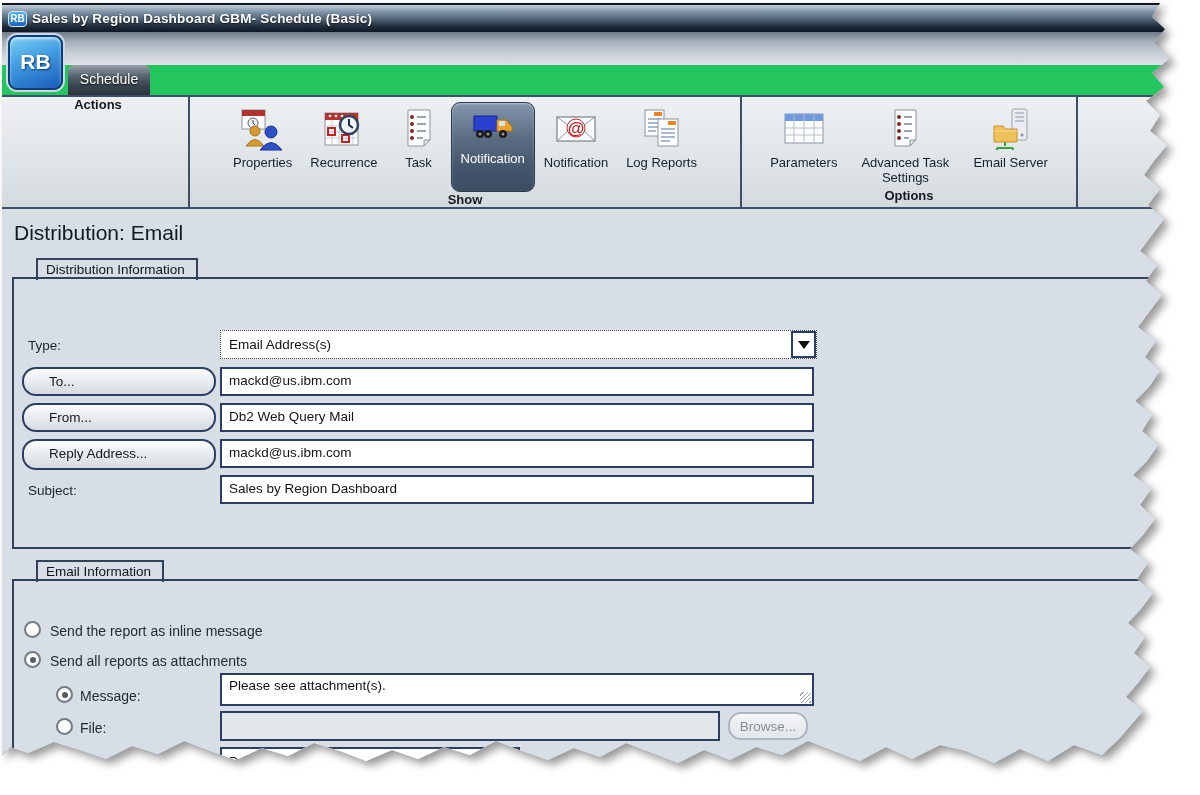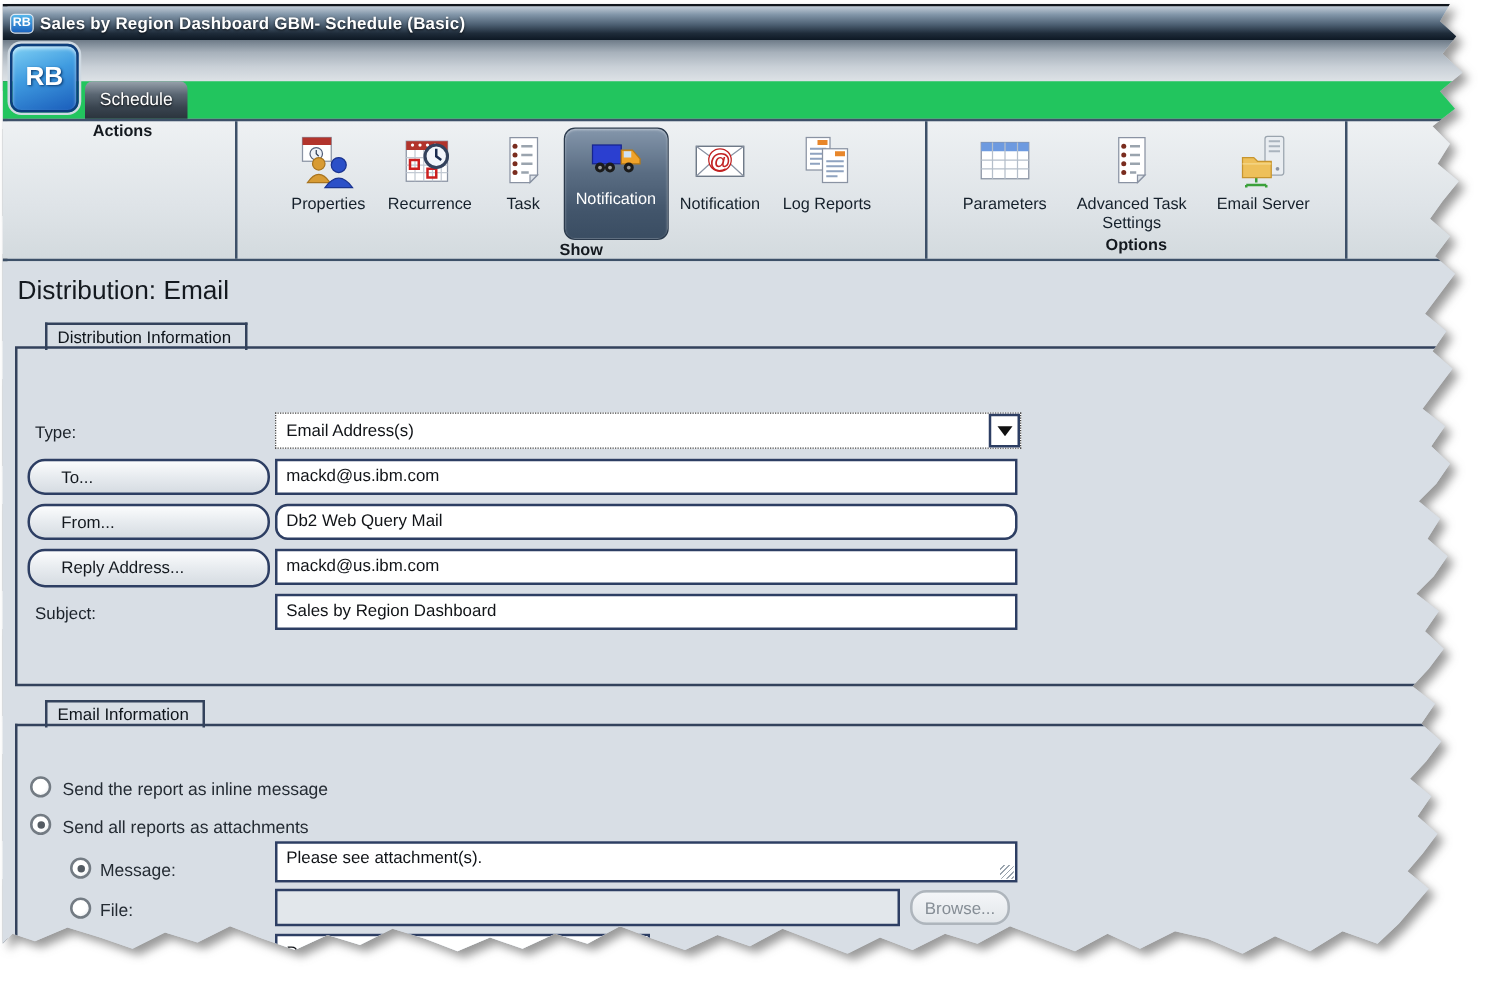--- a/index.html
+++ b/index.html
@@ -297,21 +297,21 @@
           <div class="cv">Email Address(s)</div>
           <div class="arrow-btn">
             <div class="tri-down"></div>
           </div>
         </div>
 
         <div class="pill-btn" style="left:20px; top:158px; width:194px; height:29px;">To...</div>
         <div class="tfield" style="left:218px; top:158px; width:594px; height:29px;">mackd@us.ibm.com</div>
 
         <div class="pill-btn" style="left:20px; top:194px; width:194px; height:29px;">From...</div>
-        <div class="tfield" style="left:218px; top:194px; width:594px; height:29px;border-radius:10px;">Db2 Web Query Mail</div>
+        <div class="tfield" style="left:218px; top:194px; width:594px; height:29px;">Db2 Web Query Mail</div>
 
         <div class="pill-btn" style="left:20px; top:230px; width:194px; height:31px;">Reply Address...</div>
         <div class="tfield" style="left:218px; top:230px; width:594px; height:29px;">mackd@us.ibm.com</div>
 
         <div class="flabel" style="left:26px; top:274px;">Subject:</div>
         <div class="tfield" style="left:218px; top:266px; width:594px; height:29px;">Sales by Region Dashboard</div>
 
         <div class="gb" style="left:10px; top:370px; width:1180px; height:210px; border-bottom:none;">
           <div class="legend">Email Information</div>
         </div>

